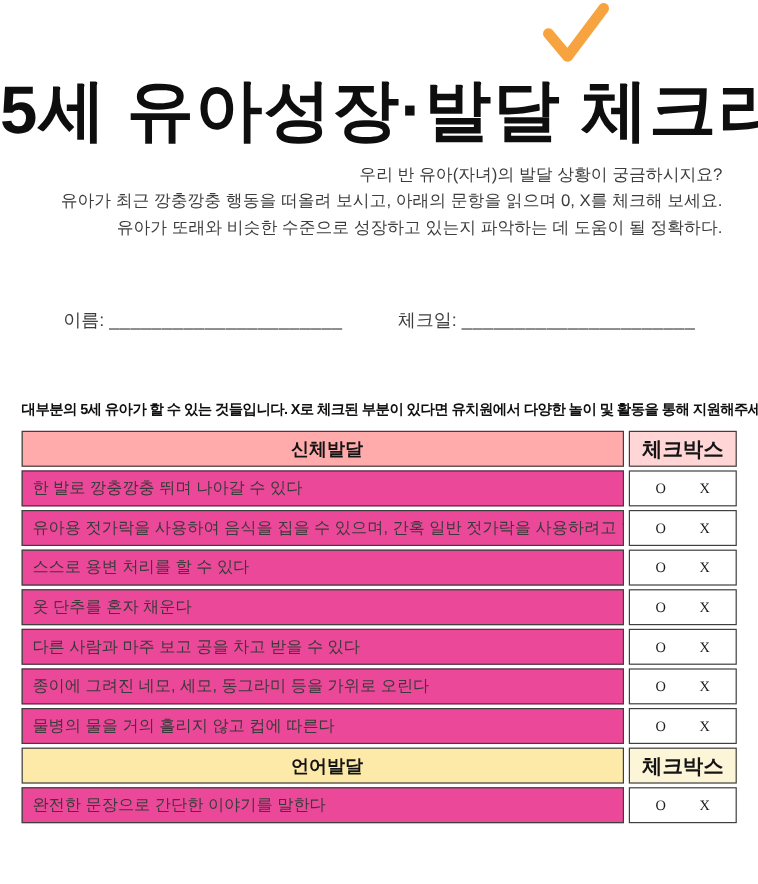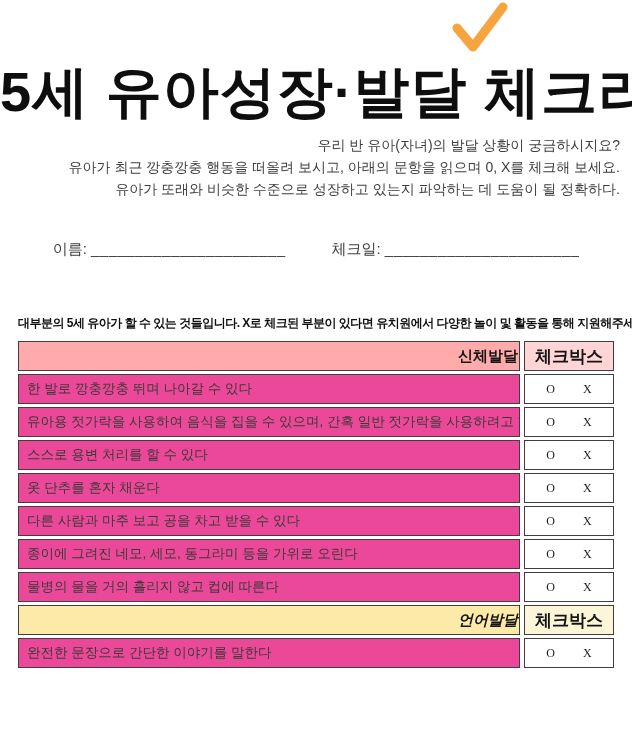--- a/index.html
+++ b/index.html
@@ -9,40 +9,40 @@
     background: #ffffff; position: relative;
     font-family: "Liberation Sans", sans-serif;
   }
   .title-wrap { position: relative; padding-top: 16px; text-align: center; height: 76px; }
   .title {
     font-size: 56px; line-height: 60px; font-weight: 800;
     color: #0e0e0e; letter-spacing: 1px; white-space: nowrap; margin-top: 46px;
   }
   .check-icon { position: absolute; left: 447px; top: 2px; width: 64px; height: 52px; }
   .intro {
-    margin-top: 58px; padding-right: 12px; text-align: right;
+    margin-top: 58px; padding-right: 30px; text-align: right;
     font-size: 14px; line-height: 22px; color: #3d3d3d;
   }
   .form-row {
-    margin-top: 40px; display: flex; justify-content: center; gap: 46px;
+    margin-top: 58px; display: flex; justify-content: center; gap: 46px;
     font-size: 15px; color: #3c3c3c; white-space: nowrap;
   }
   .blank { letter-spacing: 0.5px; }
   .note {
     margin: 56px 0 0 18px; font-size: 12px; font-weight: 700; color: #101010;
     letter-spacing: -0.5px; white-space: nowrap;
   }
   table.checklist {
     margin: 6px 0 0 14px; width: 604px; table-layout: fixed;
     border-collapse: separate; border-spacing: 4px 3px;
   }
   table.checklist th, table.checklist td {
     border: 1px solid #3f3f3f; height: 30px; overflow: hidden; white-space: nowrap;
   }
-  .sec-title { text-align: right; padding-left: 8px; font-size: 15px; font-weight: 700; color: #141414; }
+  .sec-title { text-align: center; padding-left: 8px; font-size: 15px; font-weight: 700; color: #141414; }
   .sec-check { text-align: center; font-size: 17px; font-weight: 700; color: #141414; }
   .item-text { background: #ec4899; padding-left: 8px; font-size: 13.5px; color: #3a3a3a; font-weight: 400; }
   .ox-cell { background: #ffffff; text-align: center; font-family: "Liberation Serif", serif; font-size: 12px; color: #1a1a1a; }
   .ox-cell .mark { display: inline-block; cursor: pointer; }
   .ox-cell .mark-o { margin-right: 14px; }
   .ox-cell .mark-x { margin-left: 14px; }
 </style>
 </head>
 <body>
 
@@ -104,21 +104,21 @@
       </tr>
       <tr>
         <td class="item-text">종이에 그려진 네모, 세모, 동그라미 등을 가위로 오린다</td>
         <td class="ox-cell"><span class="mark mark-o">O</span><span class="mark mark-x">X</span></td>
       </tr>
       <tr>
         <td class="item-text">물병의 물을 거의 흘리지 않고 컵에 따른다</td>
         <td class="ox-cell"><span class="mark mark-o">O</span><span class="mark mark-x">X</span></td>
       </tr>
       <tr>
-        <th class="sec-title" style="background: rgb(253, 234, 168); font-style: italic;">언어발달</th>
+        <th class="sec-title" style="background: rgb(253, 234, 168);">언어발달</th>
         <th class="sec-check" style="background: rgb(253, 245, 216);">체크박스</th>
       </tr>
       <tr>
         <td class="item-text">완전한 문장으로 간단한 이야기를 말한다</td>
         <td class="ox-cell"><span class="mark mark-o">O</span><span class="mark mark-x">X</span></td>
       </tr>
     </tbody>
 </table>
 
 </body></html>

